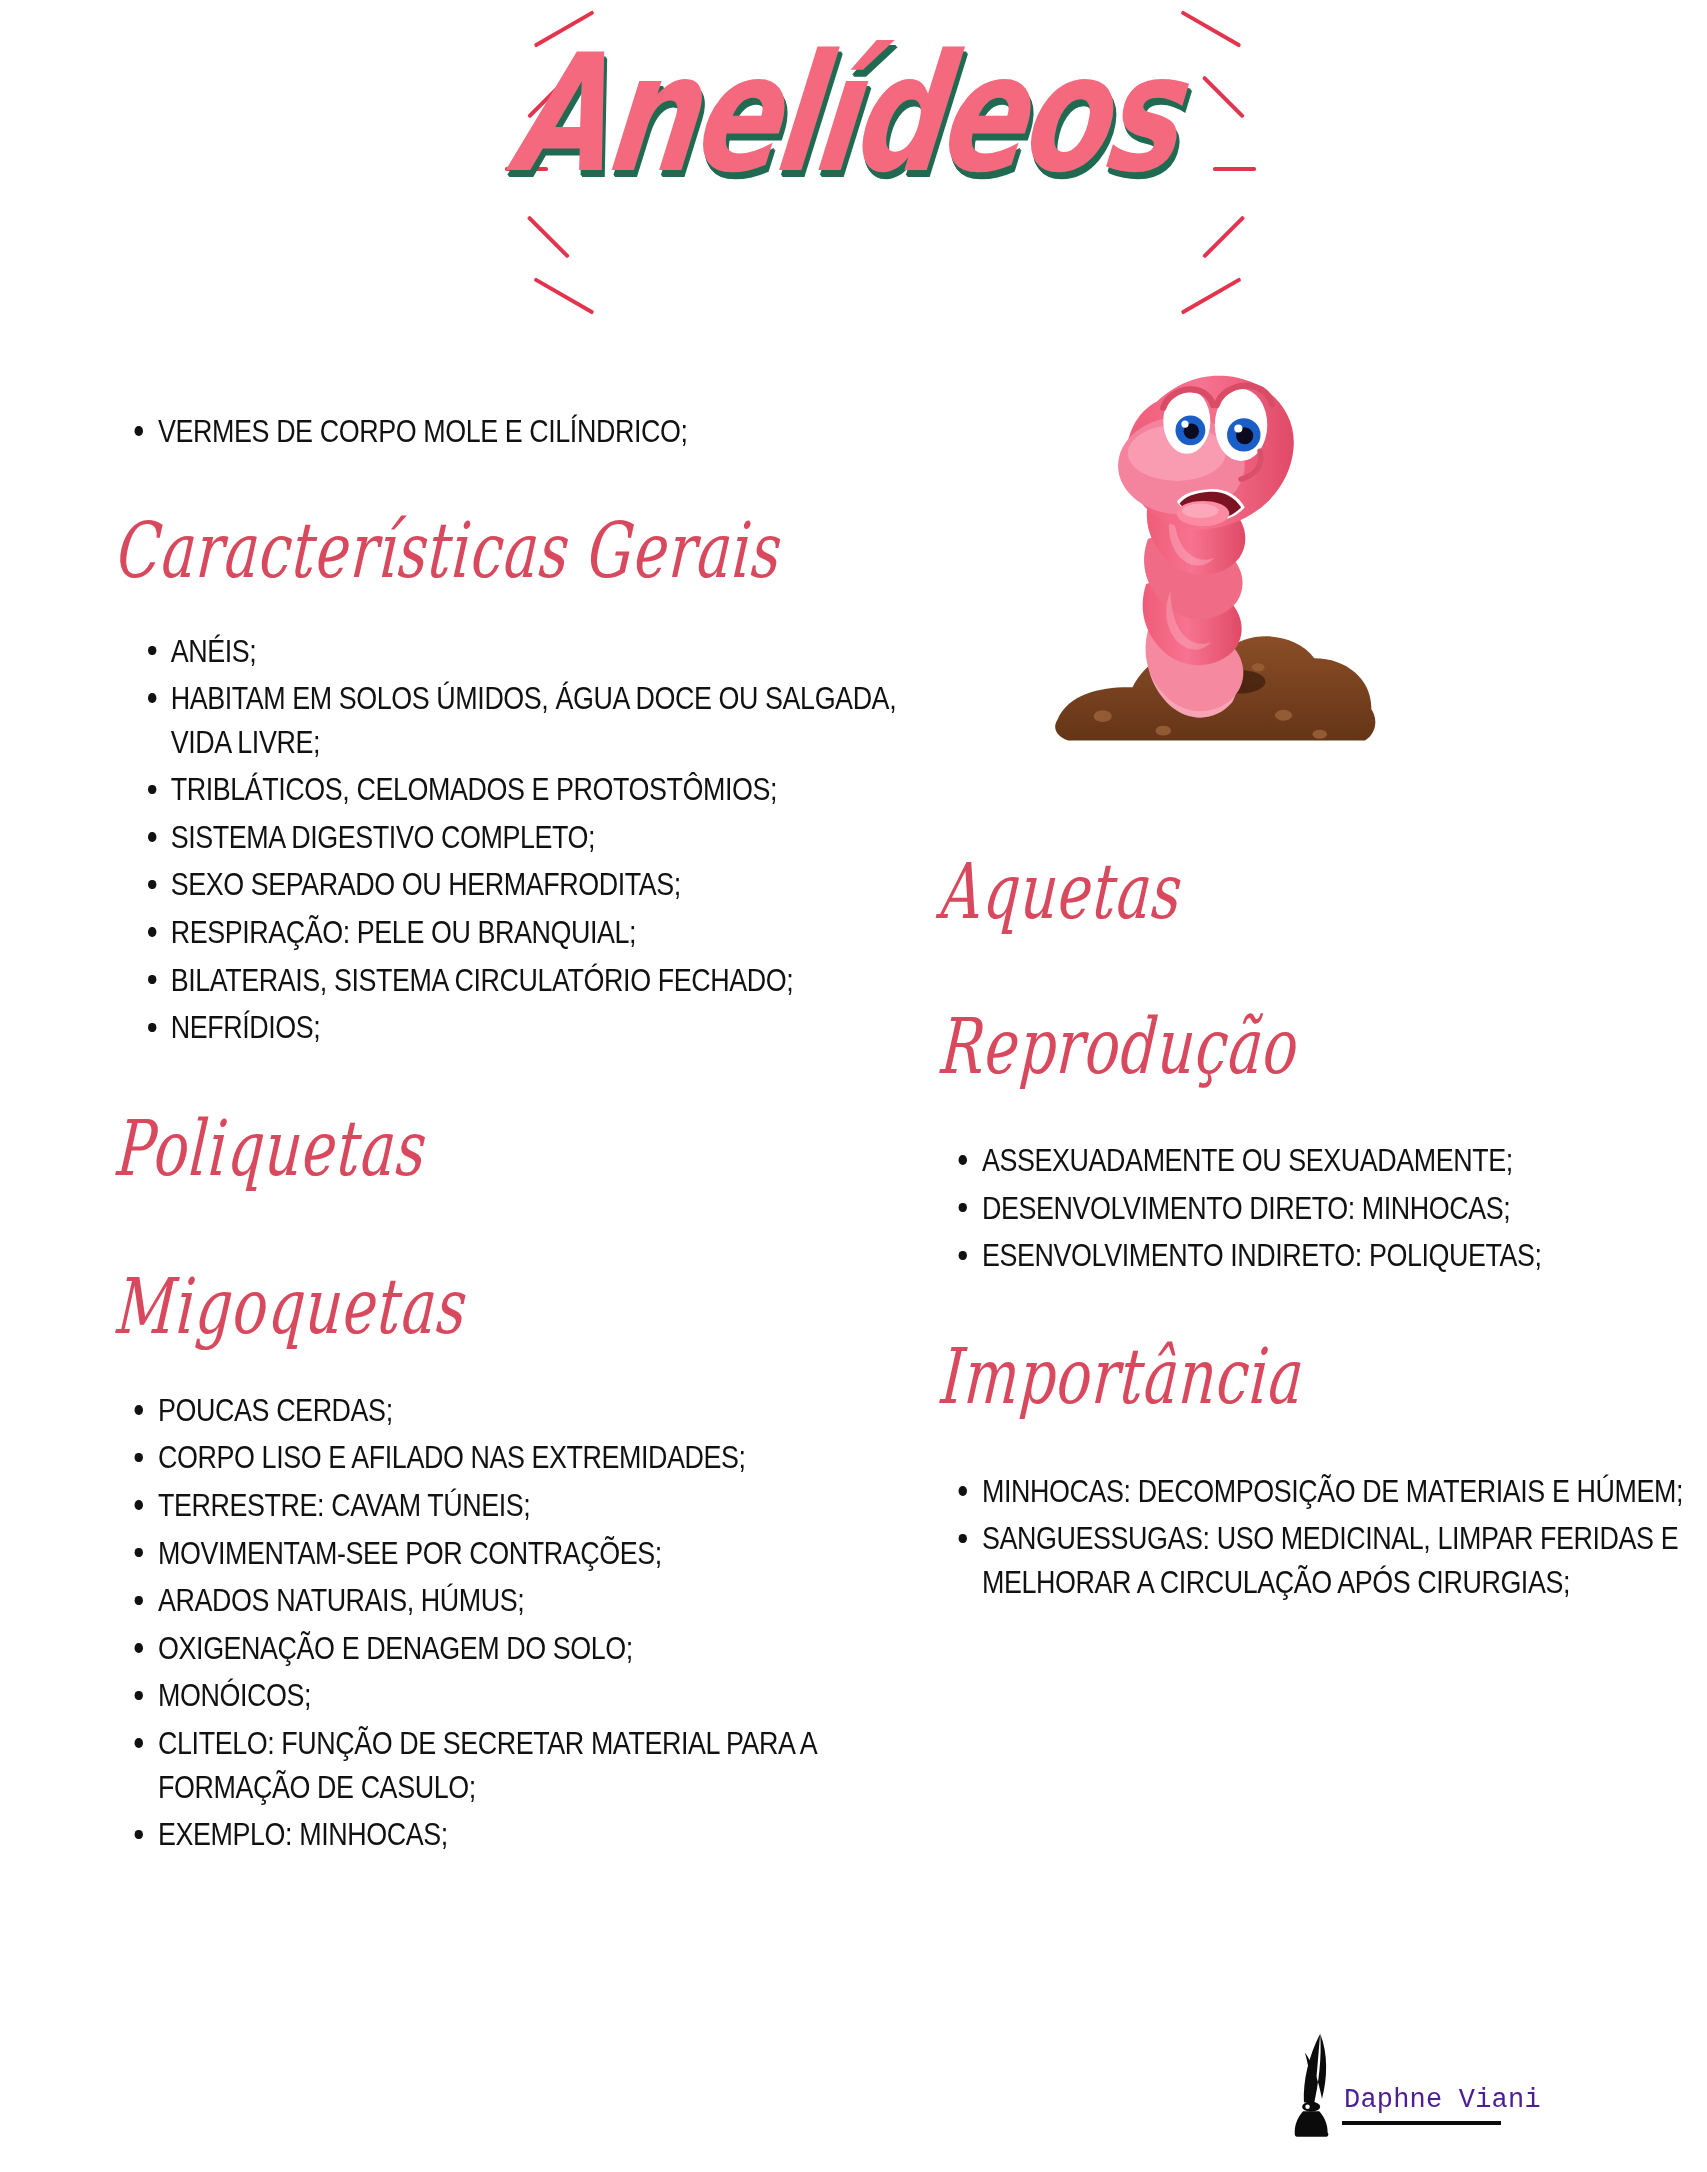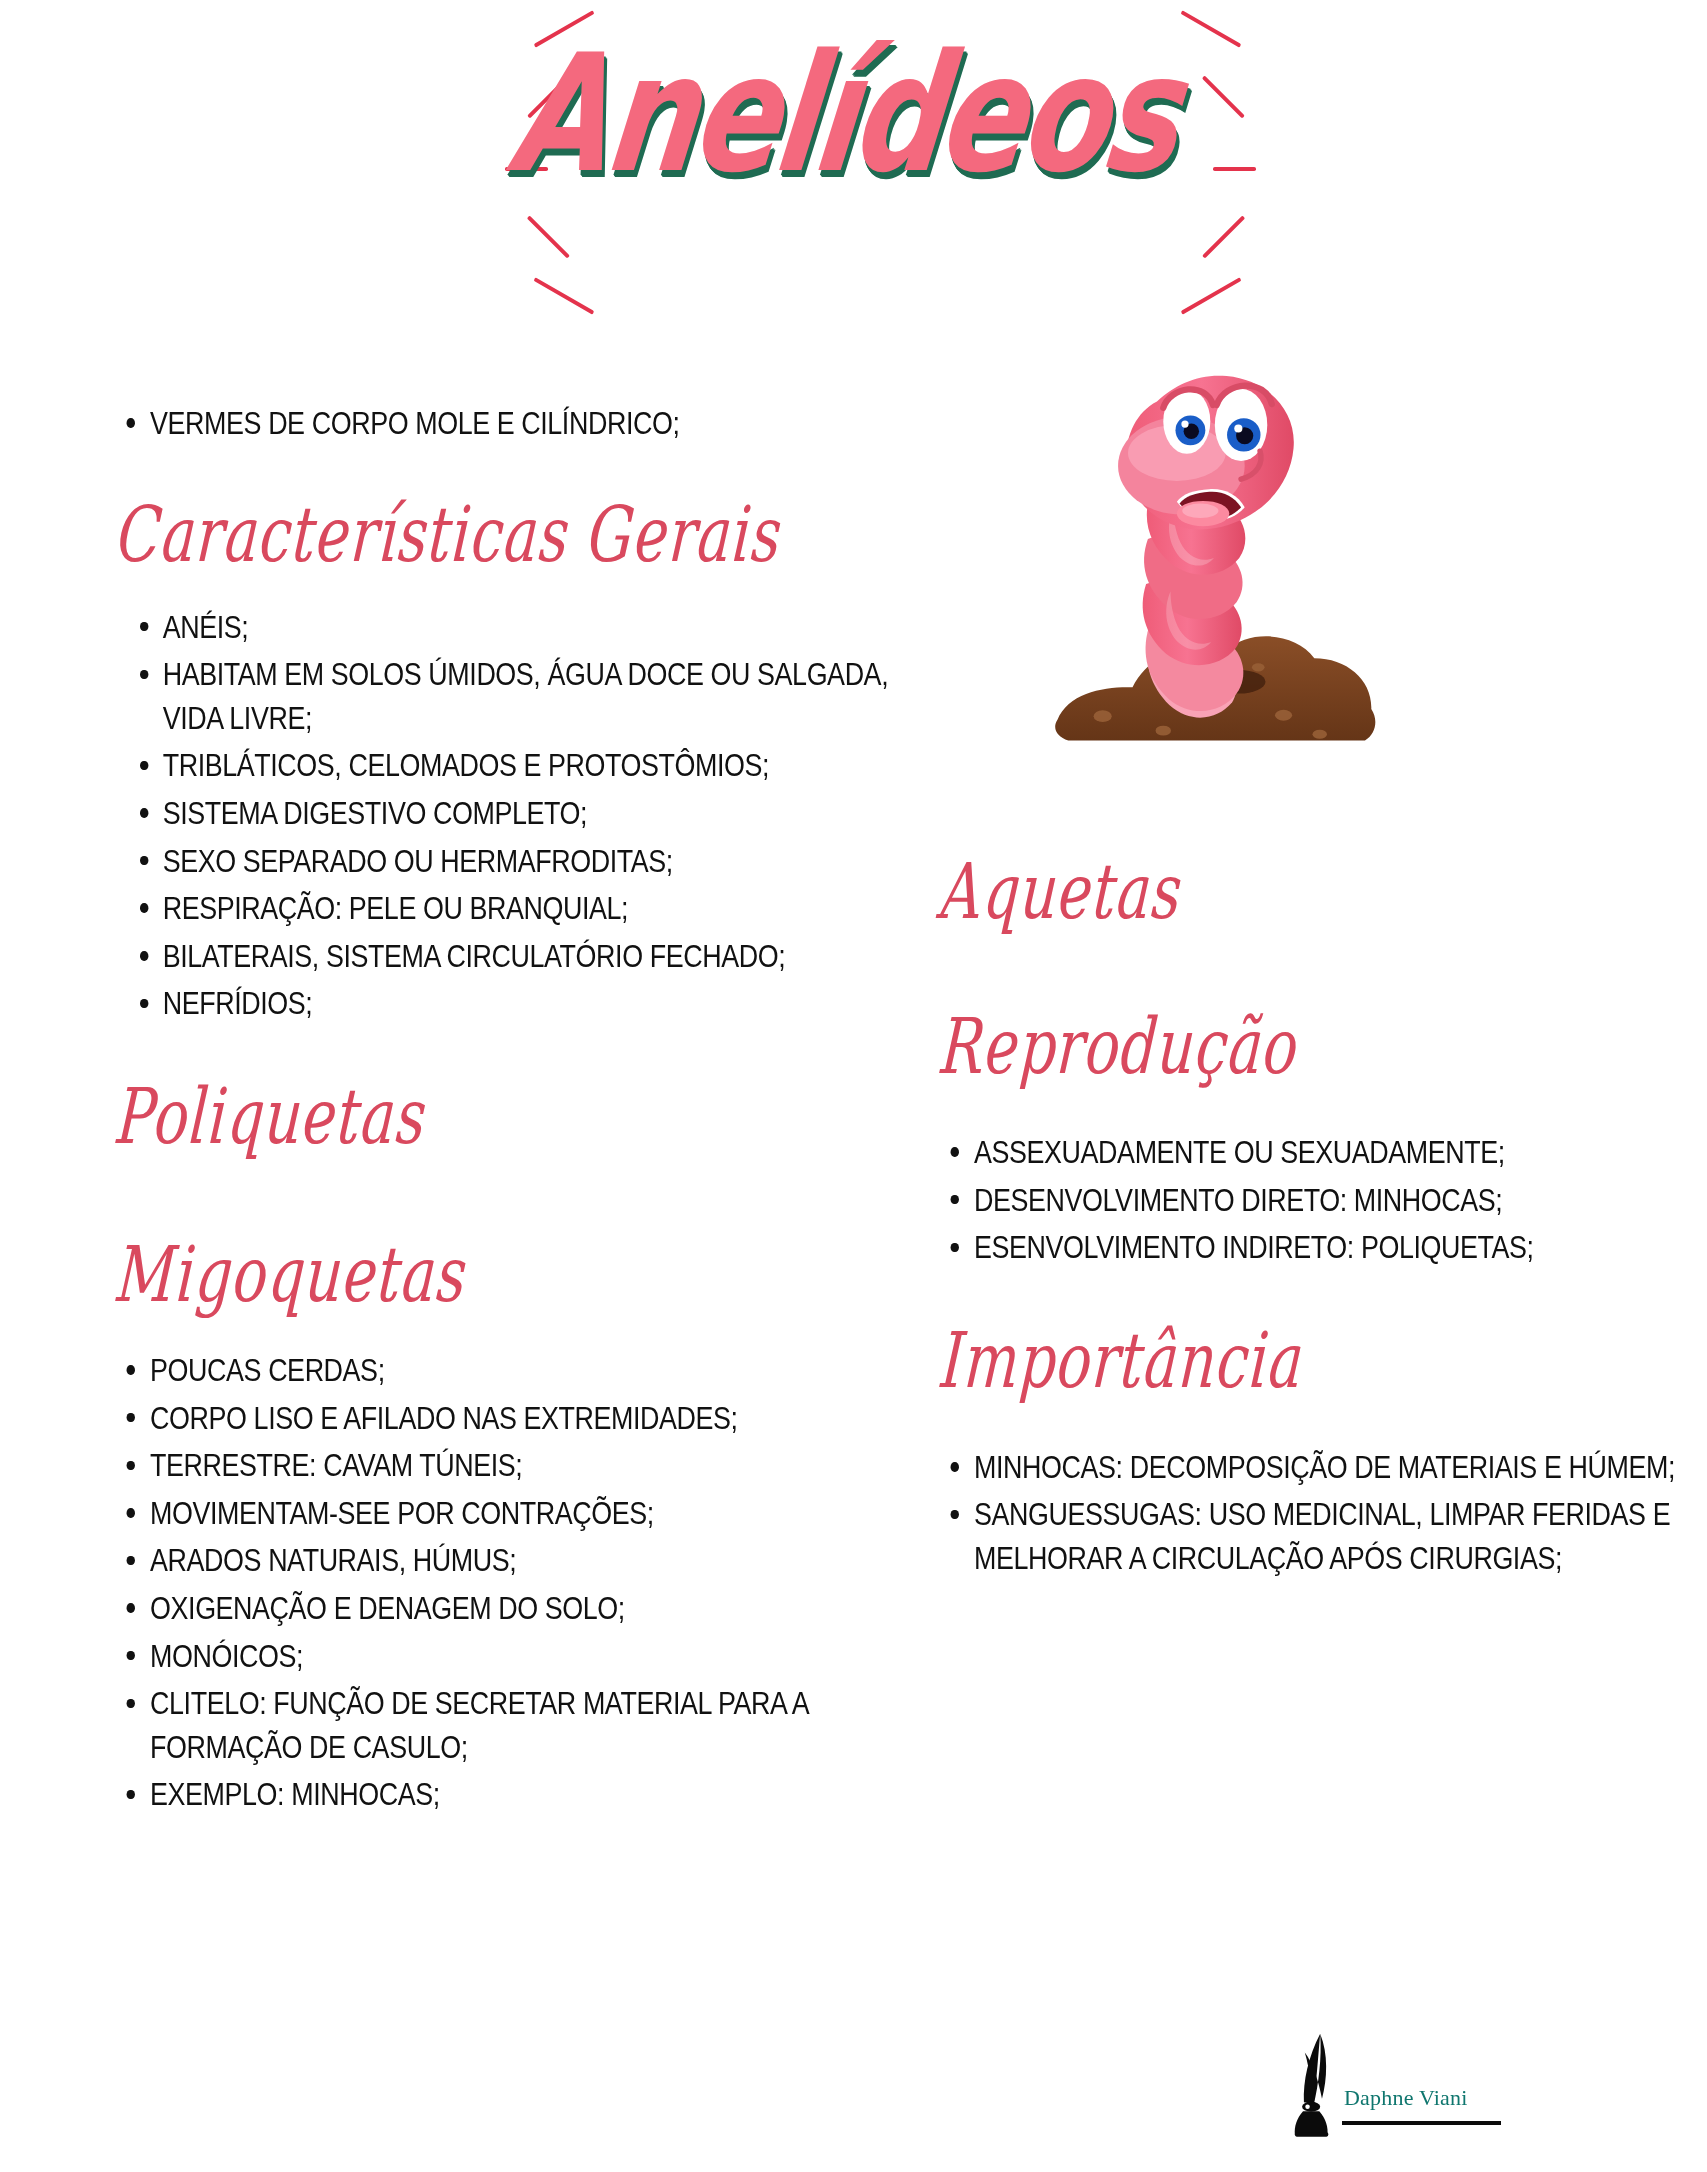--- a/index.html
+++ b/index.html
@@ -71,21 +71,21 @@
     letter-spacing: 0.9px;
     margin: 0;
     transform: scaleY(1.35) skewX(-6deg);
     transform-origin: left bottom;
     white-space: nowrap;
     user-select: none;
   }
 
   ul.bullets {
     list-style: none;
-    margin: 4px;
+    margin: 12px;
     padding: 0;
   }
   ul.bullets li {
     position: relative;
     font-family: "Liberation Sans", sans-serif;
     font-size: 32px;
     line-height: 1.36;
     color: #111111;
     letter-spacing: -0.5px;
     padding-left: 52px;
@@ -126,23 +126,23 @@
     position: absolute;
     left: 1275px;
     top: 2030px;
     width: 253px;
     height: 113px;
   }
   #signature-name {
     position: absolute;
     left: 69px;
     top: 55px;
-    font-family: Liberation Serif, serif;
-    font-size: 22px;
-    color: #0f766e;
+    font-family: Liberation Mono, monospace;
+    font-size: 27px;
+    color: #4c1d95;
     letter-spacing: 0.2px;
     white-space: nowrap;
   }
   #signature-rule {
     position: absolute;
     left: 67px;
     top: 91px;
     width: 159px;
     height: 4.1px;
     background: #0b0b0b;

